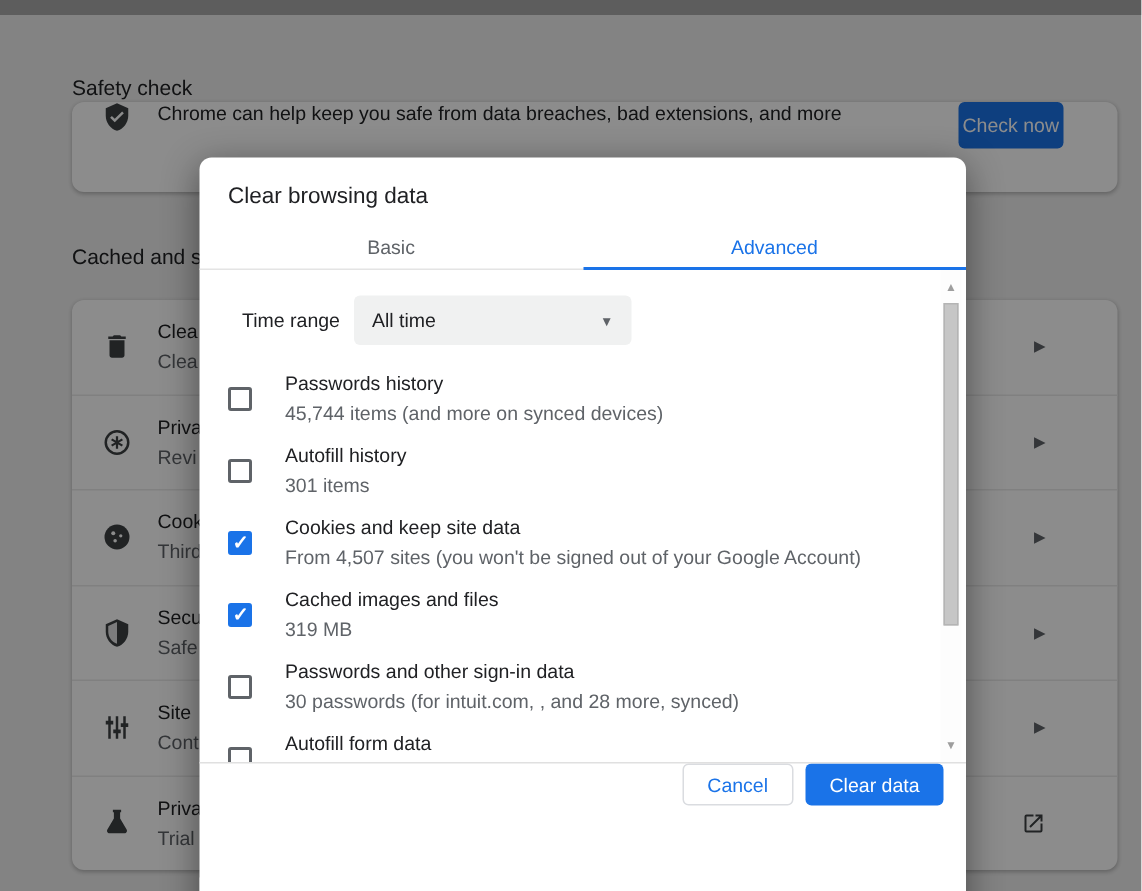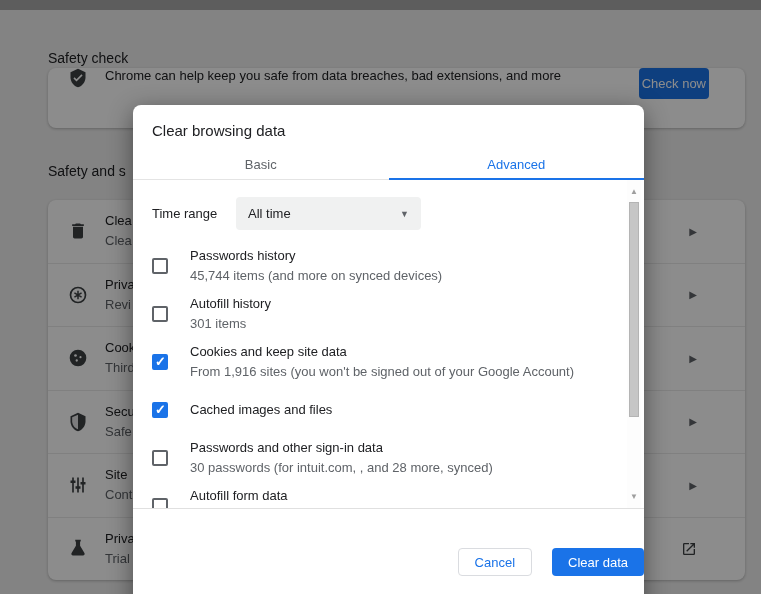--- a/index.html
+++ b/index.html
@@ -35,43 +35,43 @@
   .dialog { position:absolute; left:133px; top:105px; width:511px; height:512px; background:#fff;
             border-radius:8px; box-shadow:0 6px 24px rgba(0,0,0,0.45); z-index:10; }
   .dlg-title { padding:17px 20px 11px 19px; font-size:15px; color:#202124; }
   .tabs { display:flex; height:30px; border-bottom:1px solid #e4e4e4; }
   .tab { flex:1; display:flex; align-items:center; justify-content:center; font-weight:500;
          color:#5f6368; cursor:pointer; position:relative; }
   .tab.active { color:#1a73e8; }
   .tab.active::after { content:""; position:absolute; left:0; right:0; bottom:-1px; height:2px; background:#1a73e8; }
   .dlg-body { position:relative; height:329px; overflow:hidden; border-bottom:1px solid #e0e0e0; }
   .body-content { padding:0 0 0 19px; }
-  .tr-row { display:flex; align-items:center; margin:17px 0 12px 0; }
+  .tr-row { display:flex; align-items:center; margin:17px 0 12px 0;text-align:center; }
   .tr-label { width:84px; color:#202124; }
   .select { width:185px; height:33px; background:#f0f1f1; border-radius:4px; padding:0 12px;
             display:flex; align-items:center; justify-content:space-between; cursor:pointer;gap:28px; }
   .select .arrow { font-size:9px; color:#5f6368; }
   .chk-item { display:flex; align-items:center; height:48px; }
   .checkbox { width:16px; height:16px; border:2px solid #5f6368; border-radius:2px; background:#fff;
               flex:0 0 16px; cursor:pointer; position:relative; }
   .checkbox.checked { background:#1a73e8; border-color:#1a73e8; }
   .checkbox.checked::after { content:"✓"; position:absolute; left:1px; top:-2px; color:#fff;
                              font-size:13px; font-weight:bold; }
   .chk-text { margin-left:22px; line-height:20px; }
   .chk-label { color:#202124; }
   .chk-detail { color:#5f6368; min-height:20px; display:block; }
   
   .sbar { position:absolute; top:0; right:3px; width:14px; height:100%; background:#fdfdfd; }
   .sbar .s-up, .sbar .s-down { position:absolute; left:0; width:14px; height:14px; text-align:center;
         font-size:8px; color:#9e9e9e; line-height:14px; cursor:pointer; }
   .sbar .s-up { top:5px; } .sbar .s-down { bottom:4px; }
   .sbar .s-thumb { position:absolute; left:2px; top:22px; width:10px; height:215px;
         background:#c6c6c6; border:1px solid #b4b4b4; cursor:pointer; }
-  .dlg-footer { height:67px; display:flex; align-items:flex-end; justify-content:flex-end;
-                gap:20px; }
+  .dlg-footer { height:67px; display:flex; align-items:flex-start; justify-content:flex-end;
+                gap:8px; padding-right:15px; }
   .btn-secondary { height:28px; padding:0 16px; background:#fff; color:#1a73e8; border:1px solid #dadce0;
                    border-radius:4px; font-weight:500; font-size:13px; font-family:inherit; cursor:pointer; }
   .btn-primary { height:28px; padding:0 16px; background:#1a73e8; color:#fff; border:none;
                  border-radius:4px; font-weight:500; font-size:13px; font-family:inherit; cursor:pointer; }
   svg { display:block; }
 </style>
 </head>
 <body>
 
 <div class="top-strip"></div>
@@ -82,21 +82,21 @@
   <span class="icon">
     <svg width="20" height="20" viewBox="0 0 24 24" fill="#3c4043">
         <path d="M12 1 3 5v6c0 5.5 3.8 10.7 9 12 5.2-1.3 9-6.5 9-12V5l-9-4z"></path>
         <path d="M10.2 16.2 6.5 12.5l1.4-1.4 2.3 2.3 5.9-5.9 1.4 1.4-7.3 7.3z" fill="#fff"></path>
       </svg>
   </span>
   <span class="banner-text">Chrome can help keep you safe from data breaches, bad extensions, and more</span>
   <button class="primary-btn">Check now</button>
 </div>
 
-<div class="section-heading" id="privacy-heading">Safety and s</div>
+<div class="section-heading" id="privacy-heading">Cached and s</div>
 
 <div class="card" id="privacy-card">
 
   <div class="p-row">
     <span class="icon">
       <svg width="20" height="20" viewBox="0 0 24 24" fill="#3c4043">
           <path d="M6 19c0 1.1.9 2 2 2h8c1.1 0 2-.9 2-2V7H6v12zM19 4h-3.5l-1-1h-5l-1 1H5v2h14V4z"></path>
         </svg>
     </span>
     <span class="p-text">
@@ -216,28 +216,29 @@
         <span class="chk-text">
           <span class="chk-label">Autofill history</span>
           <span class="chk-detail">301 items</span>
         </span>
       </div>
 
       <div class="chk-item">
         <span class="checkbox checked"></span>
         <span class="chk-text">
           <span class="chk-label">Cookies and keep site data</span>
-          <span class="chk-detail">From 1,916 sites (you won't be signed out of your Google Account)</span>
+          <span class="chk-detail">From 4,507 sites (you won't be signed out of your Google Account)</span>
         </span>
       </div>
 
       <div class="chk-item">
         <span class="checkbox checked"></span>
         <span class="chk-text">
           <span class="chk-label">Cached images and files</span>
+          <span class="chk-detail">319 MB</span>
         </span>
       </div>
 
       <div class="chk-item">
         <span class="checkbox"></span>
         <span class="chk-text">
           <span class="chk-label">Passwords and other sign-in data</span>
           <span class="chk-detail">30 passwords (for intuit.com, , and 28 more, synced)</span>
         </span>
       </div>

